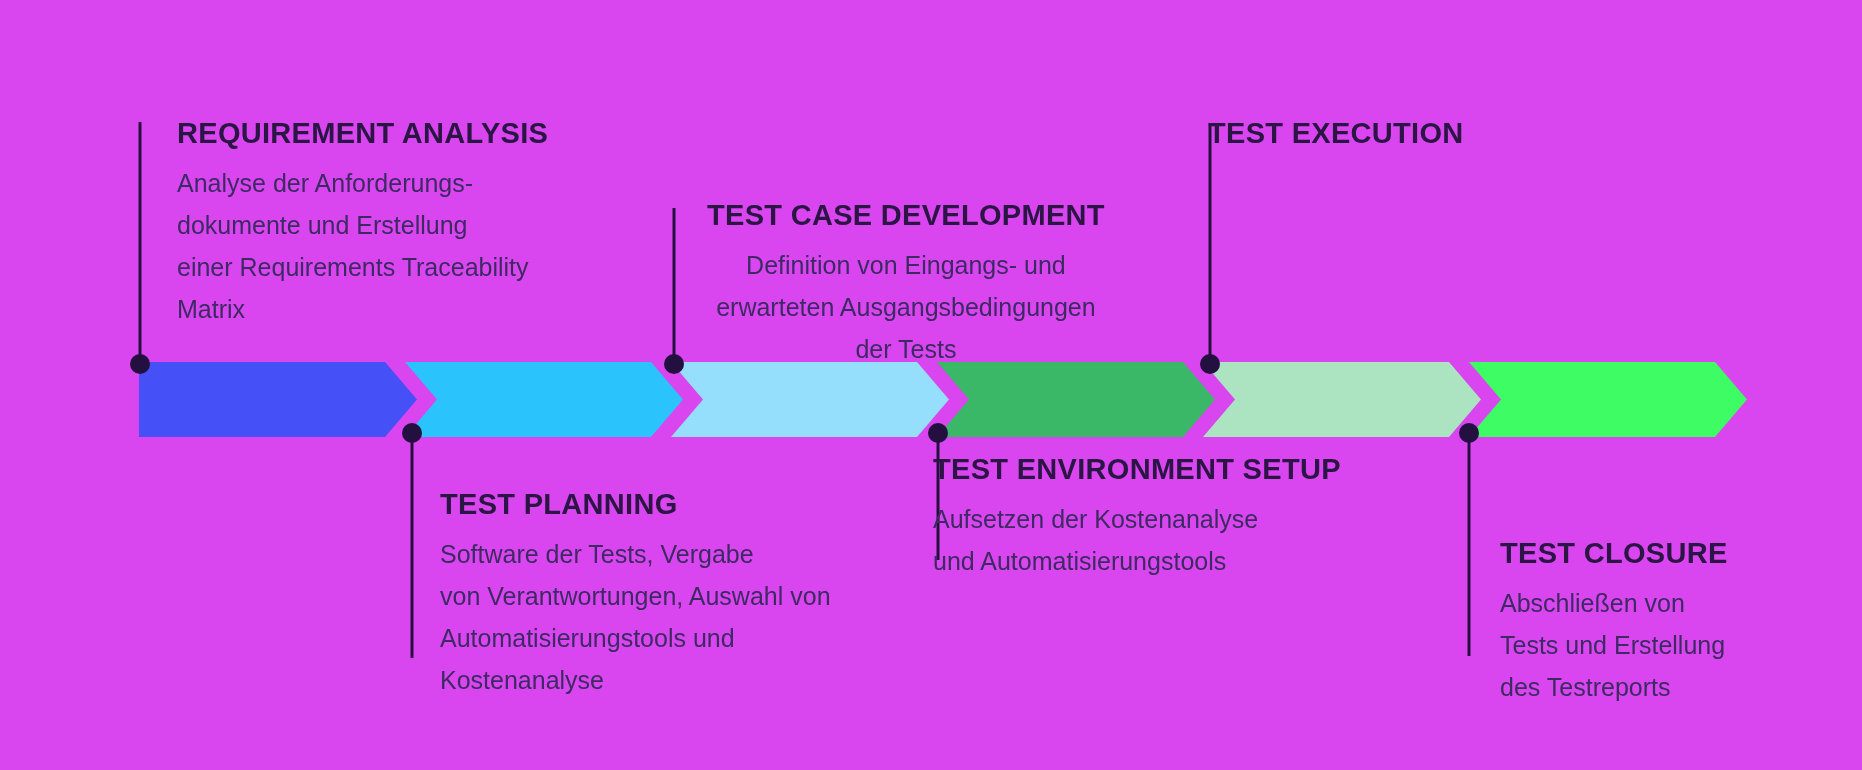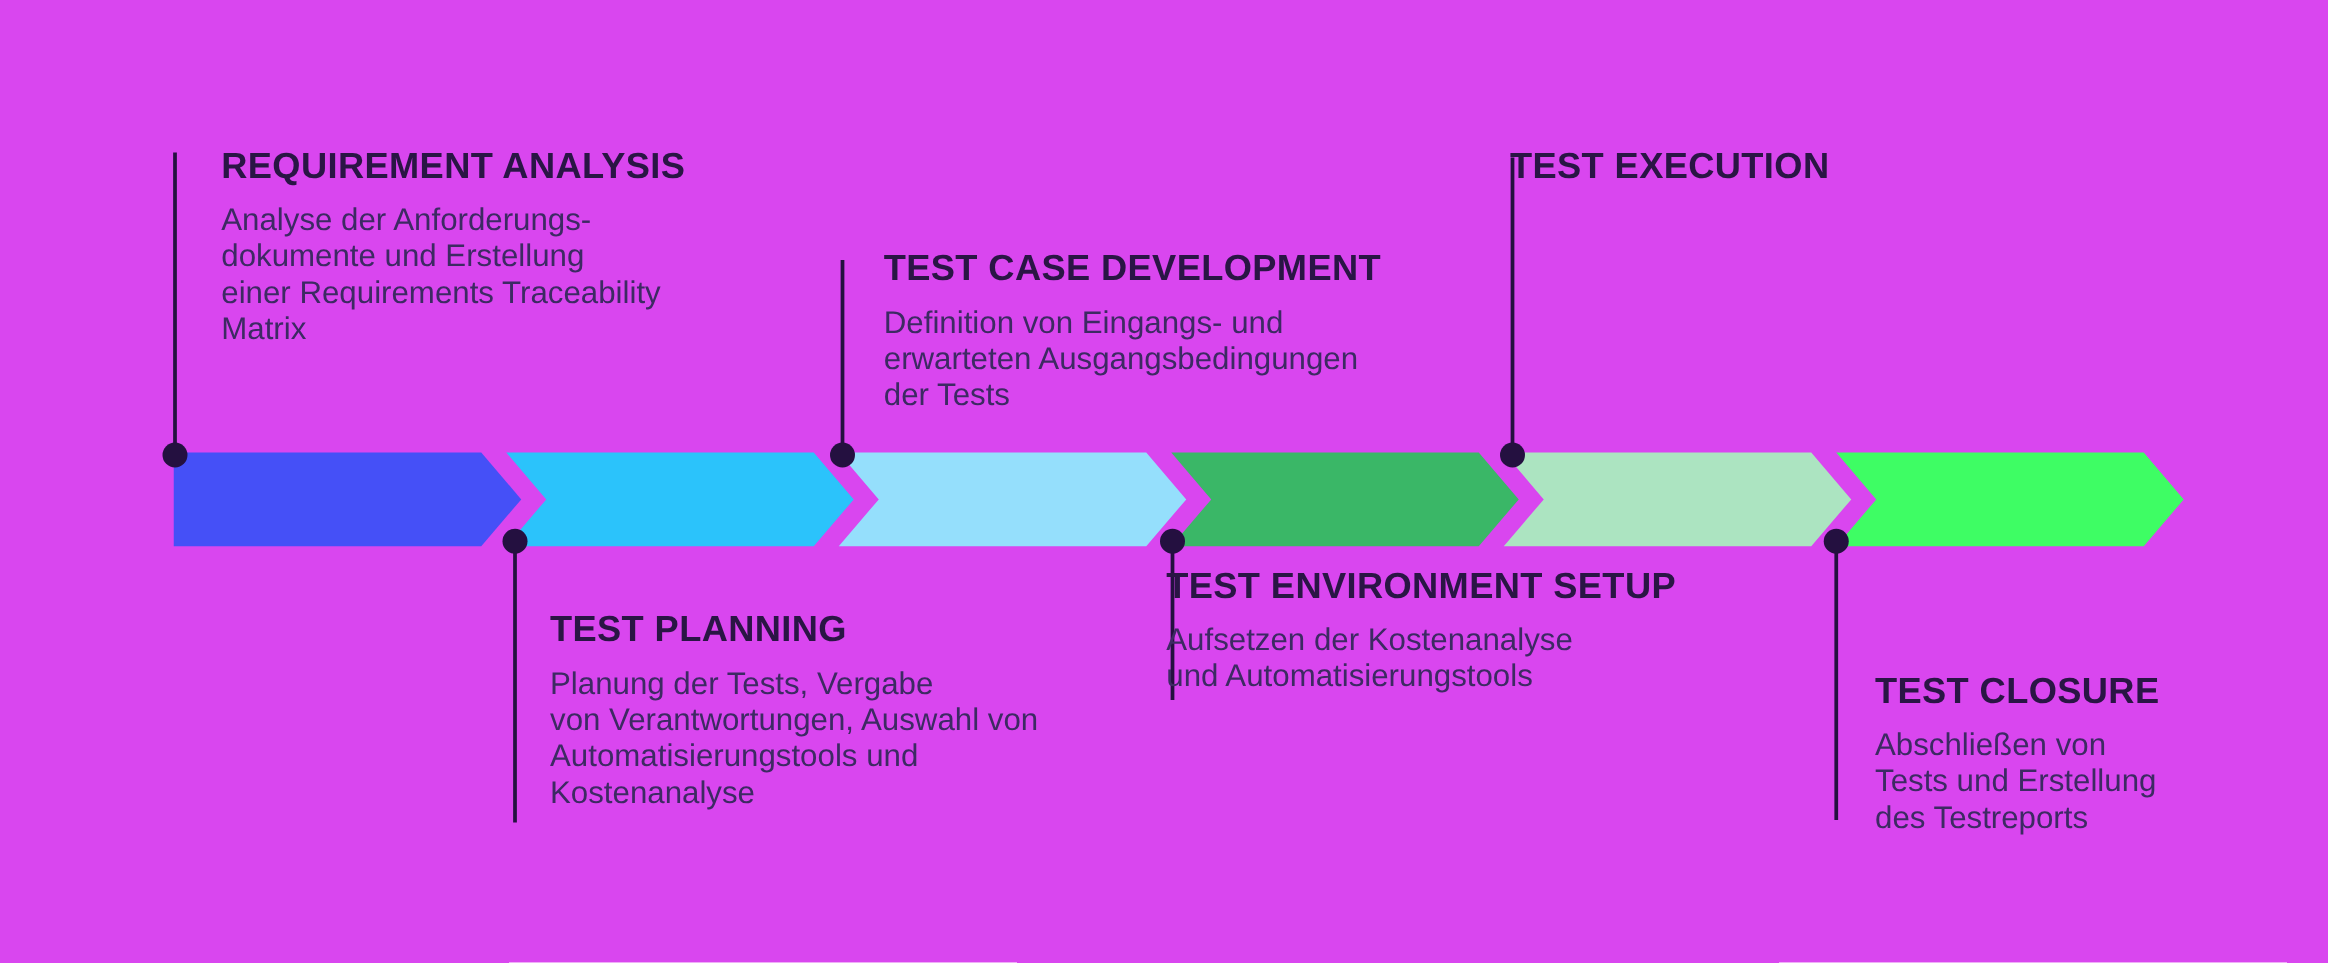--- a/index.html
+++ b/index.html
@@ -27,27 +27,27 @@
     font-size: 29px;
     font-weight: bold;
     letter-spacing: 0.3px;
     line-height: 34px;
     color: #2A1545;
     white-space: nowrap;
   }
   .phase-desc {
     margin: 0;
     font-size: 25px;
-    line-height: 29px;
+    line-height: 42px;
     white-space: pre-line;
     color: #3D2A63;
   }
   
   .pos-requirement-analysis   { left: 177px;  top: 116px; }
-  .pos-test-case-development  { left: 707px;  top: 198px; }
+  .pos-test-case-development  { left: 707px;  top: 198px; text-align: center; }
   .pos-test-execution         { left: 1172px; top: 116px; margin-left: 36px; }
   .pos-test-planning          { left: 440px;  top: 487px; }
   .pos-test-environment-setup { left: 933px;  top: 452px; }
   .pos-test-closure           { left: 1500px; top: 536px; }
 </style>
 </head>
 <body>
 
 <div class="canvas">
 
@@ -78,21 +78,21 @@
   <div class="phase-label pos-requirement-analysis">
     <h2 class="phase-title">REQUIREMENT ANALYSIS</h2>
     <p class="phase-desc">Analyse der Anforderungs-
 dokumente und Erstellung
 einer Requirements Traceability
 Matrix</p>
   </div>
 
   <div class="phase-label pos-test-planning">
     <h2 class="phase-title">TEST PLANNING</h2>
-    <p class="phase-desc">Planung der Tests, Vergabe
+    <p class="phase-desc">Software der Tests, Vergabe
 von Verantwortungen, Auswahl von
 Automatisierungstools und
 Kostenanalyse</p>
   </div>
 
   <div class="phase-label pos-test-case-development">
     <h2 class="phase-title">TEST CASE DEVELOPMENT</h2>
     <p class="phase-desc">Definition von Eingangs- und
 erwarteten Ausgangsbedingungen
 der Tests</p>

